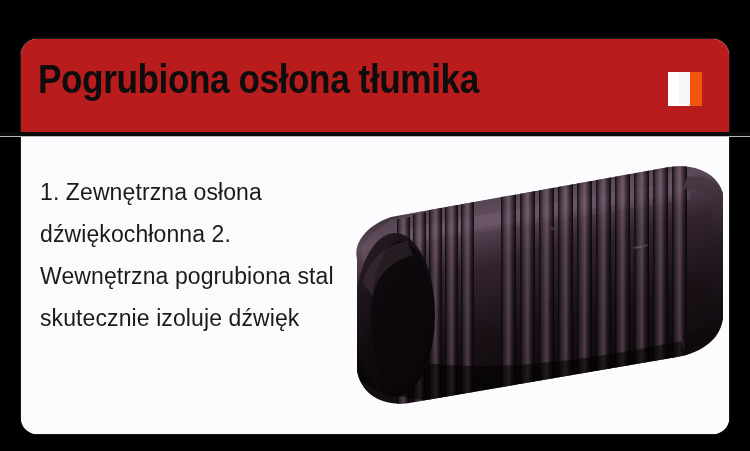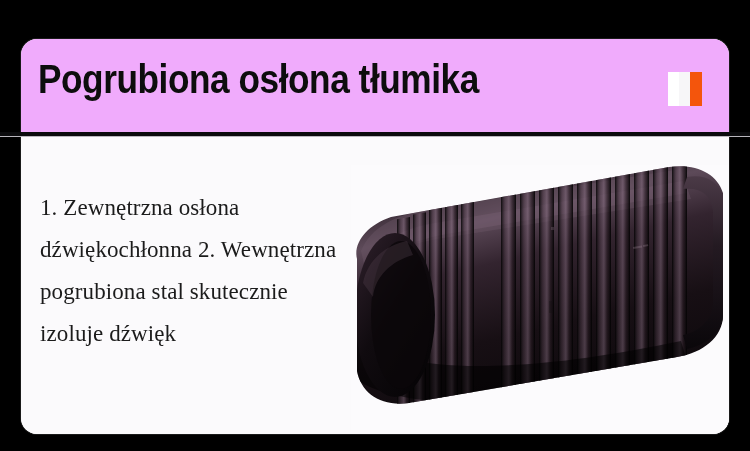--- a/index.html
+++ b/index.html
@@ -35,21 +35,21 @@
     box-shadow: 0 0 0 1px rgba(255,255,255,0.10);
     overflow: hidden;
   }
 
   
   #card-header {
     position: absolute;
     left: 0; top: 0;
     width: 708px;
     height: 95px;
-    background: #f0abfc;
+    background: #b91c1c;
   }
 
   #title {
     position: absolute;
     left: 17px;
     top: 18px;
     font-family: "Liberation Sans Narrow", "Liberation Sans", sans-serif;
     font-weight: bold;
     font-size: 40px;
     line-height: 44px;
@@ -99,27 +99,26 @@
     left: 0;
     top: 96px;
     width: 708px;
     height: 299px;
     background: #fbfafc;
   }
 
   #description {
     position: absolute;
     left: 19px;
-    top: 52px;
+    top: 36px;
     width: 310px;
     font-size: 23px;
     line-height: 42px;
     color: #1b1b1b;
     letter-spacing: 0.1px;
-    font-family: Liberation Serif, serif;
   }
 
   
   #product-photo {
     position: absolute;
     left: 330px;
     top: 30px;
     width: 378px;
     height: 265px;
     background: #fcfbfd;

